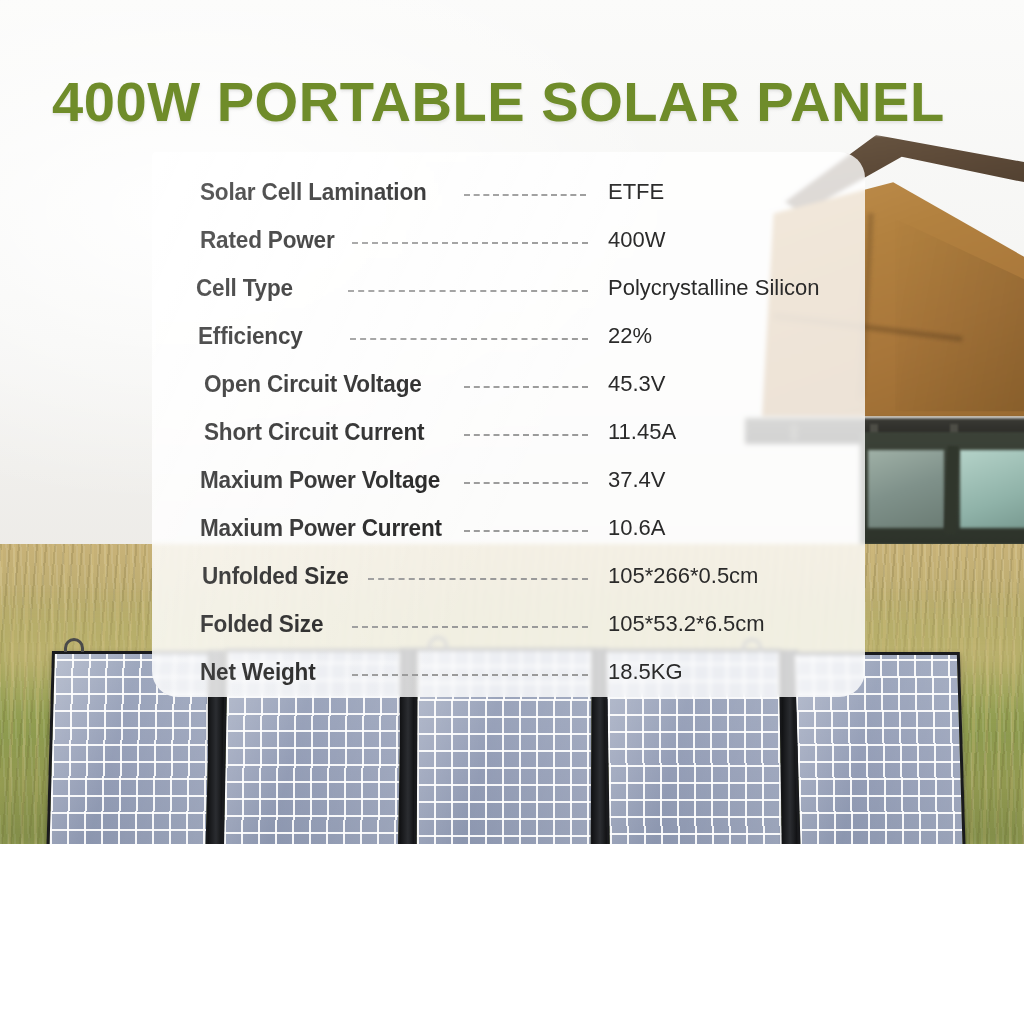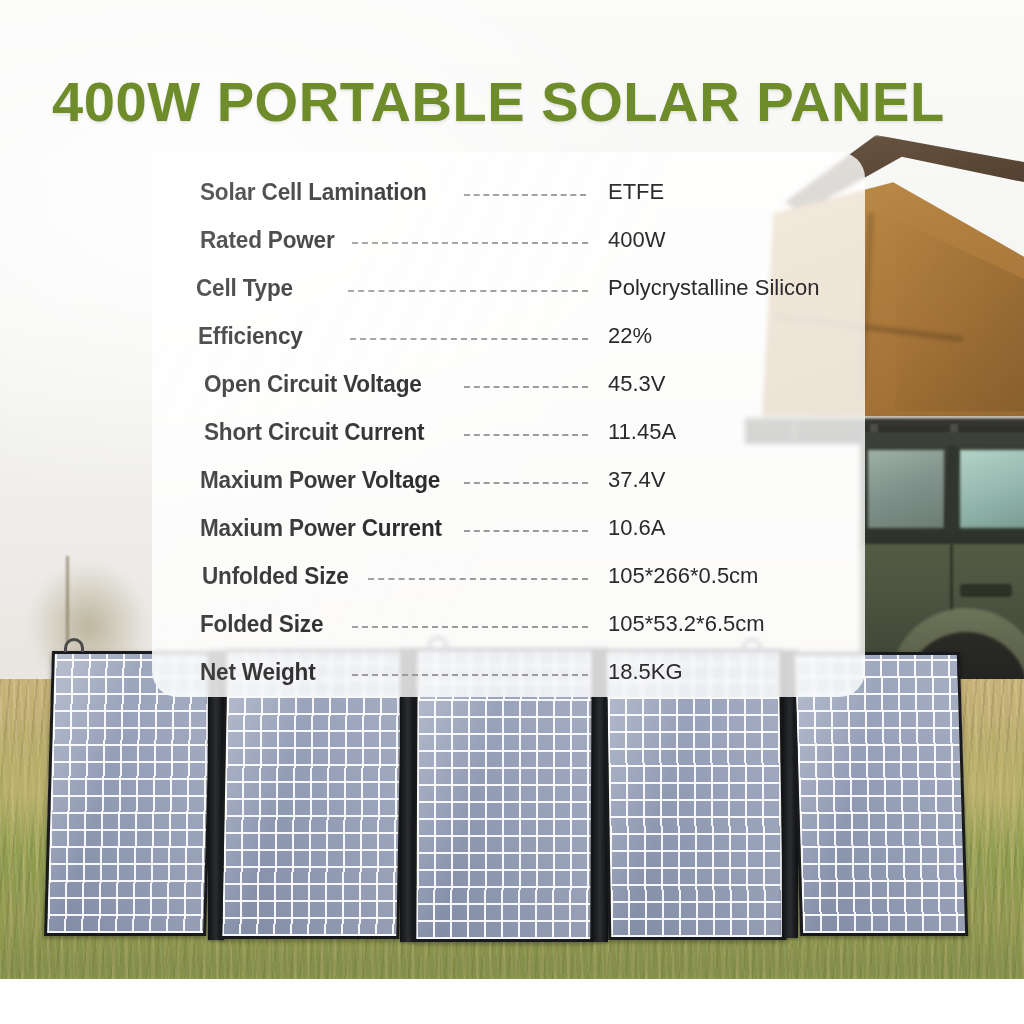--- a/index.html
+++ b/index.html
@@ -7,21 +7,21 @@
 
   html, body {
     width:1024px; height:1024px;
     overflow:hidden;
     font-family:"Liberation Sans", sans-serif;
     background:#ffffff;
   }
 
   #stage {
     position:relative;
-    width:1024px; height:979px;
+    width:1024px; height:844px;
     overflow:hidden;
     background:#f2f2f0;
   }
 
   
   .scene { position:absolute; inset:0; overflow:hidden; }
 
   .sky {
     position:absolute; left:0; top:0; width:1024px; height:760px;
     background:

